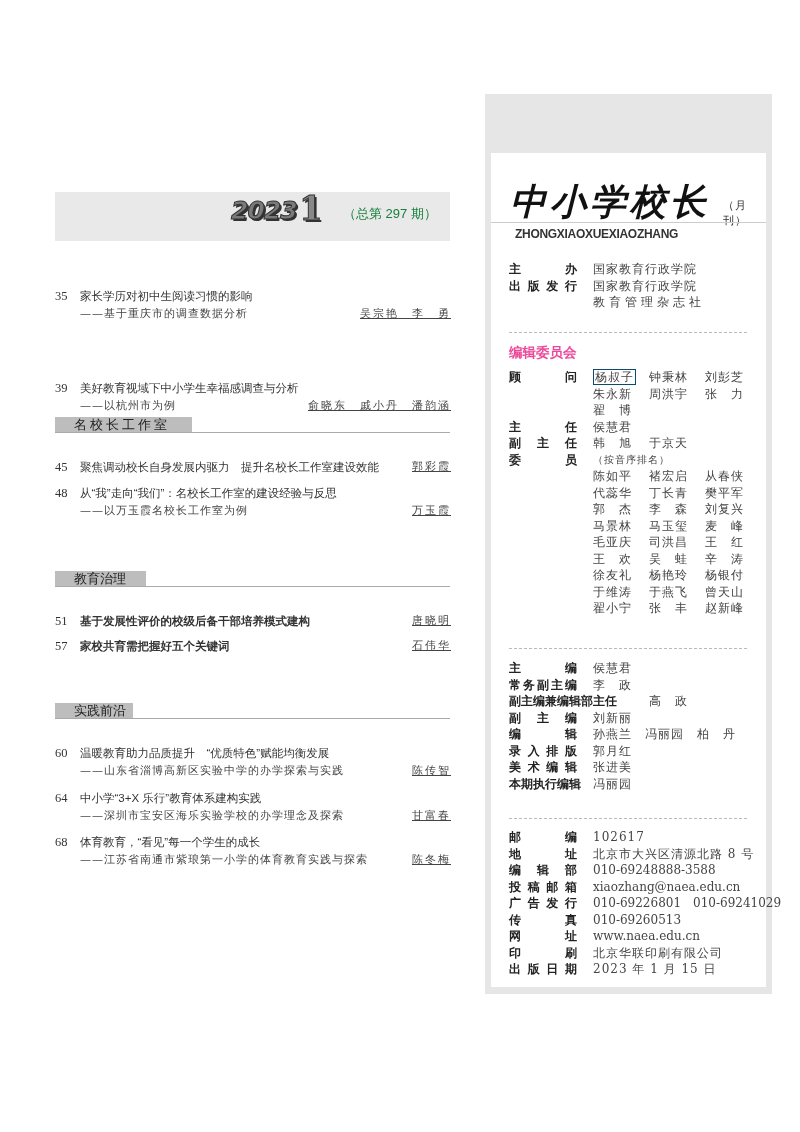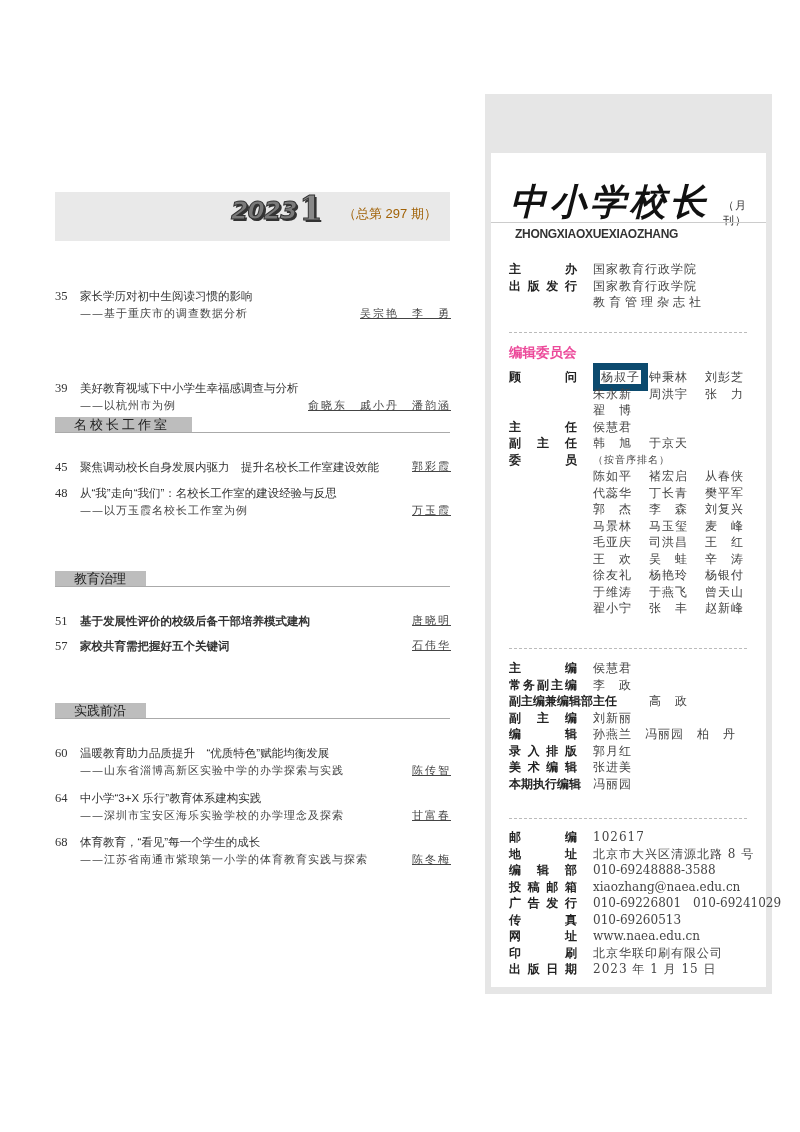--- a/index.html
+++ b/index.html
@@ -20,21 +20,21 @@
     }
     .issue-no {
       position: absolute; left: 244px; top: -4px;
       font-family: "DejaVu Serif", serif; font-weight: bold;
       font-size: 34px; color: #888;
       -webkit-text-stroke: 1px #333;
       text-shadow: 2px 2px 0 #333;
     }
     .issue-total {
       position: absolute; left: 288px; top: 13px;
-      font-family: "Liberation Sans", sans-serif; font-size: 13px; color: #a16207;
+      font-family: "Liberation Sans", sans-serif; font-size: 13px; color: #15803d;
     }
 
     .toc-entry { position: absolute; left: 55px; width: 396px; font-size: 11.5px; line-height: 18px; }
     .toc-line { position: relative; height: 18px; white-space: nowrap; }
     .toc-page { position: absolute; left: 0; top: 0; width: 24px; font-family: "Liberation Serif", serif; font-size: 12.5px; }
     .toc-title { position: absolute; left: 25px; top: 0; font-family: "Liberation Sans", sans-serif; font-size: 11.5px; color: #333; }
     .toc-title.bold { font-weight: bold; }
     .toc-sub { position: absolute; left: 25px; top: 0; font-size: 11px; color: #444; letter-spacing: 1px; }
     .toc-author { position: absolute; right: 0; top: 0; font-size: 11px; color: #444; letter-spacing: 2px; text-decoration: underline; }
 
@@ -79,21 +79,21 @@
     .kv-label {
       position: absolute; left: 0; top: 0; width: 68px;
       font-family: "DejaVu Sans", sans-serif; font-weight: bold; font-size: 12px; color: #222;
       text-align: justify; text-align-last: justify;
     }
     .kv-label.wide { width: auto; text-align: left; text-align-last: auto; }
     .kv-value { position: absolute; left: 84px; top: 0; font-size: 12px; color: #444; letter-spacing: 1px; }
     .kv-value.after-wide { left: 140px; }
     .kv-value .cell { display: inline-block; width: 56px; letter-spacing: 1px; }
     .kv-value .cell.last { width: auto; }
-    .boxed { border: 7px solid #0c4a6e; padding: 0 1px; }
+    .boxed { border: 1px solid #0c4a6e; padding: 0 1px; }
     .note { font-size: 10px; letter-spacing: 1px; }
 
     .dotted { position: absolute; left: 18px; width: 238px; border-top: 1px dashed #bbb; }
 
     .board-title {
       position: absolute; left: 18px; font-family: "DejaVu Sans", sans-serif;
       font-weight: bold; font-size: 13.5px; color: #ec4899;
     }
   </style>
 </head>
@@ -159,21 +159,21 @@
 </div>
 <div class="toc-entry" style="top:637px;">
   <div class="toc-line">
     <span class="toc-page">57</span>
     <span class="toc-title bold">家校共育需把握好五个关键词</span>
     <span class="toc-author">石伟华</span>
   </div>
 </div>
 
 <div class="section-head" style="top:703px;">
-  <span class="section-tab" style="width:91px;">实践前沿</span>
+  <span class="section-tab" style="width:78px;">实践前沿</span>
 </div>
 <div class="toc-entry" style="top:744px;">
   <div class="toc-line">
     <span class="toc-page">60</span>
     <span class="toc-title">温暖教育助力品质提升　“优质特色”赋能均衡发展</span>
   </div>
   <div class="toc-line">
     <span class="toc-sub">——山东省淄博高新区实验中学的办学探索与实践</span>
     <span class="toc-author">陈传智</span>
   </div>

